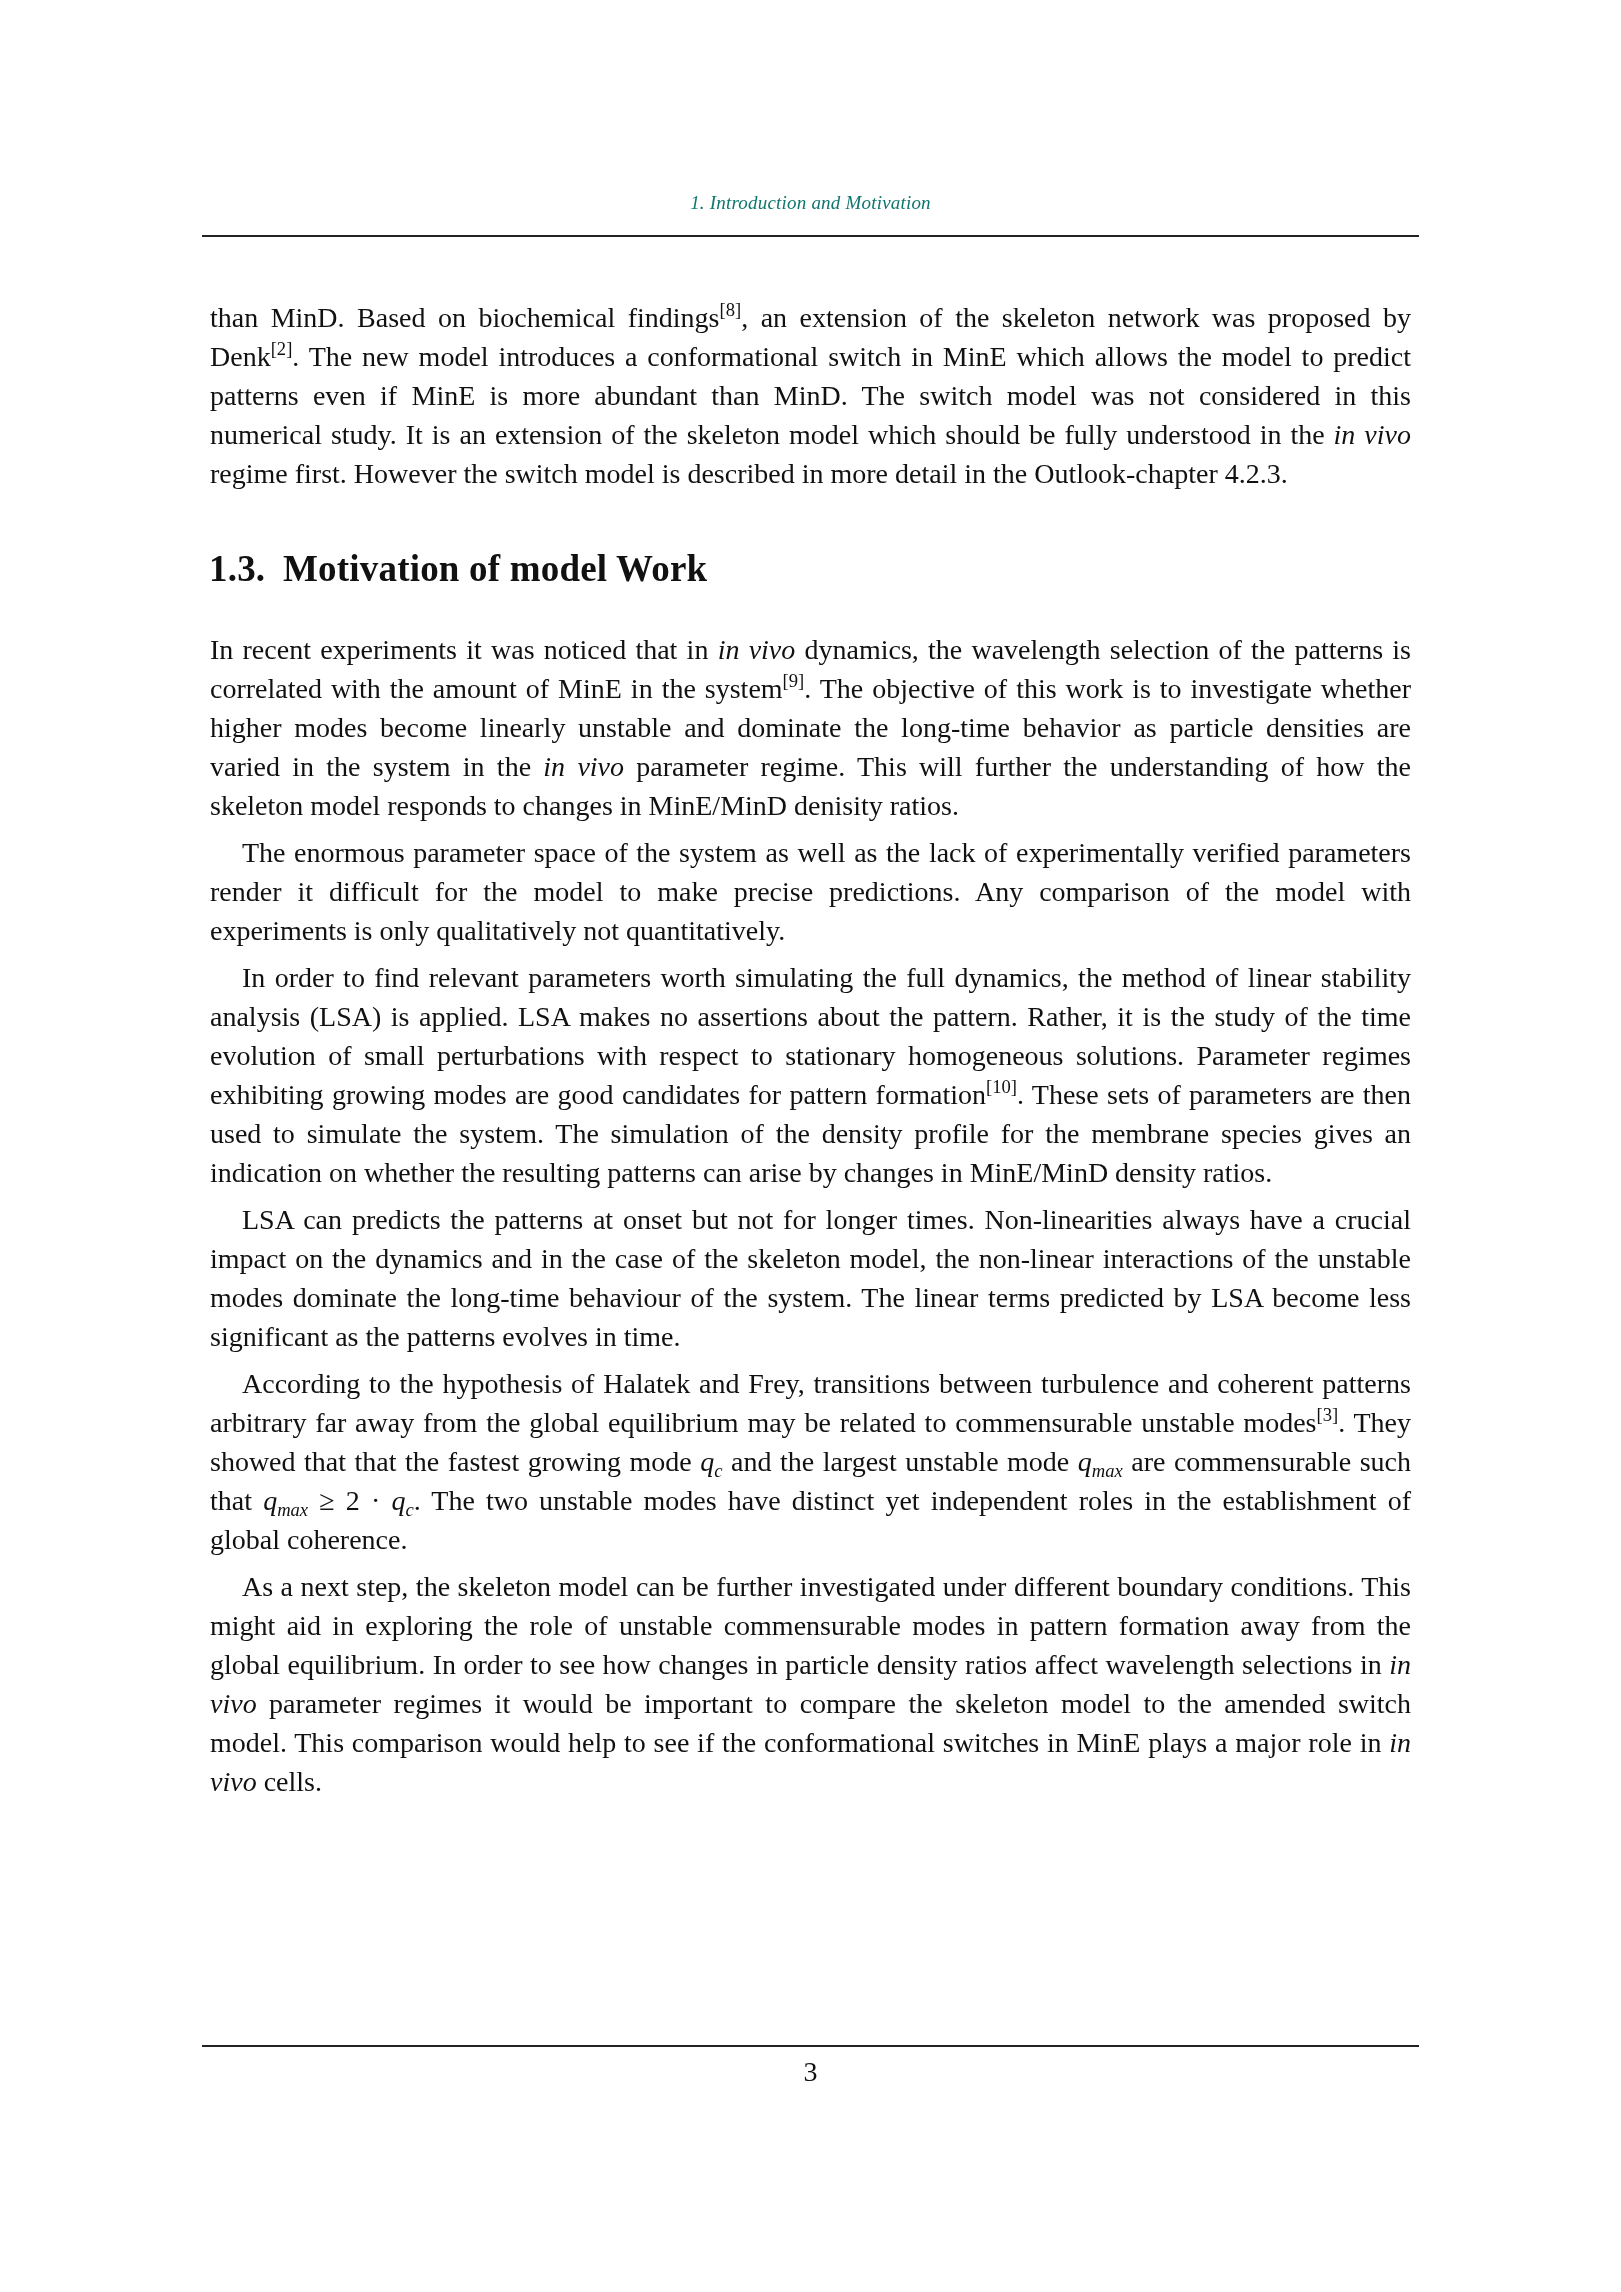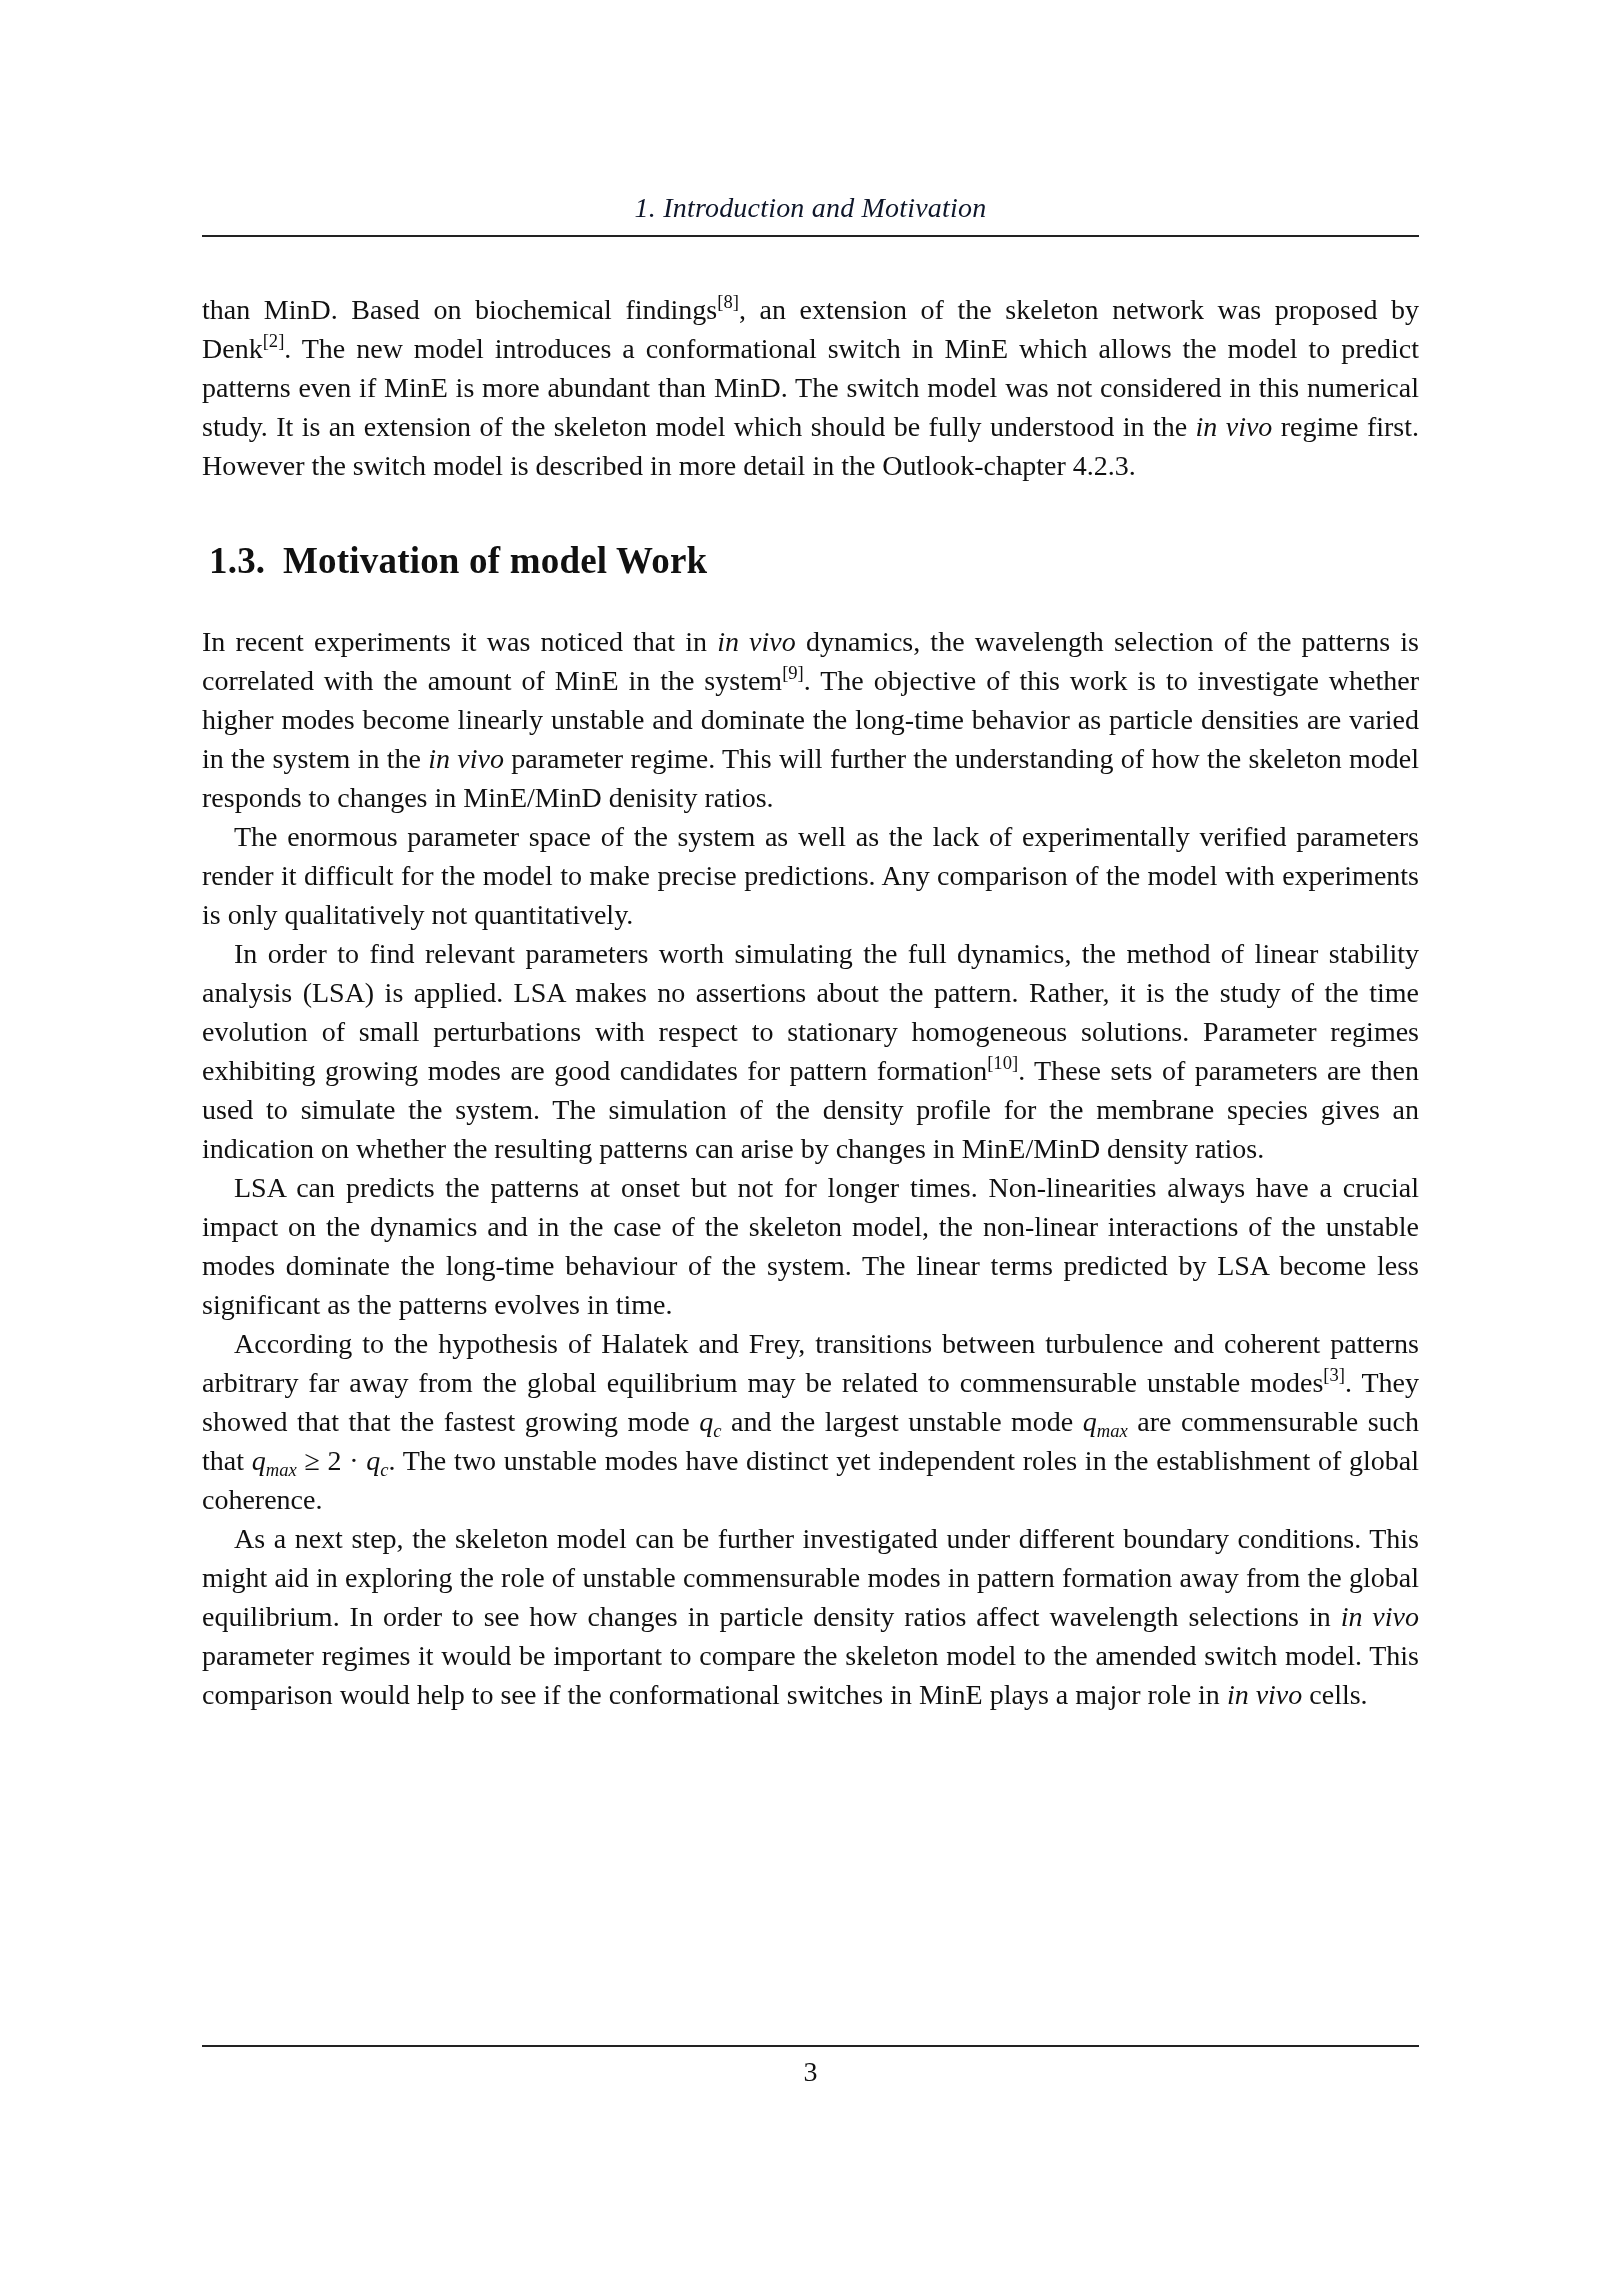--- a/index.html
+++ b/index.html
@@ -1,24 +1,24 @@
 <!DOCTYPE html>
 <html><head>
 <meta charset="utf-8">
 <style>
   html, body { margin: 0; padding: 0; background: #ffffff; }
   body { width: 1621px; height: 2293px; position: relative; overflow: hidden; }
   .page { position: absolute; left: 0; top: 0; width: 1621px; height: 2293px; background: #fff; color: #111; font-family: "Liberation Serif", "DejaVu Serif", serif; }
-  .running-head { position: absolute; left: 202px; width: 1217px; top: 192px; text-align: center; font-style: italic; font-size: 28px; letter-spacing: 0.2px; color: #0f172a; }
+  .running-head { position: absolute; left: 202px; width: 1217px; top: 192px; text-align: center; font-style: italic; font-size: 19px; letter-spacing: 0.2px; color: #0f766e; }
   .rule { position: absolute; left: 202px; width: 1217px; height: 2px; background: #222; }
   .rule.top { top: 235px; }
   .rule.bottom { top: 2045px; }
   .folio { position: absolute; left: 202px; width: 1217px; top: 2056px; text-align: center; font-size: 28px; }
   .body { position: absolute; left: 202px; width: 1217px; top: 290px; font-size: 28px; line-height: 39px; text-align: justify; hyphens: manual; }
-  .body p { margin: 0; text-indent: 0; }
+  .body p { margin: 8px; text-indent: 0; }
   .body p.indent { text-indent: 32px; }
   h2.section { font-size: 37px; font-weight: bold; margin: 53px 0 39px 0; line-height: 45px; letter-spacing: 0.2px; }
   h2.section .num { margin-right: 17.6px; margin-left: 7px; }
   sup.cite { font-size: 18.6px; vertical-align: 0; position: relative; top: -10.8px; line-height: 0; }
   em.latin { font-style: italic; }
   .math { font-style: italic; }
   .math sub { font-size: 18.6px; font-style: italic; vertical-align: -5.9px; line-height: 0; }
 </style>
 </head>
 <body>

